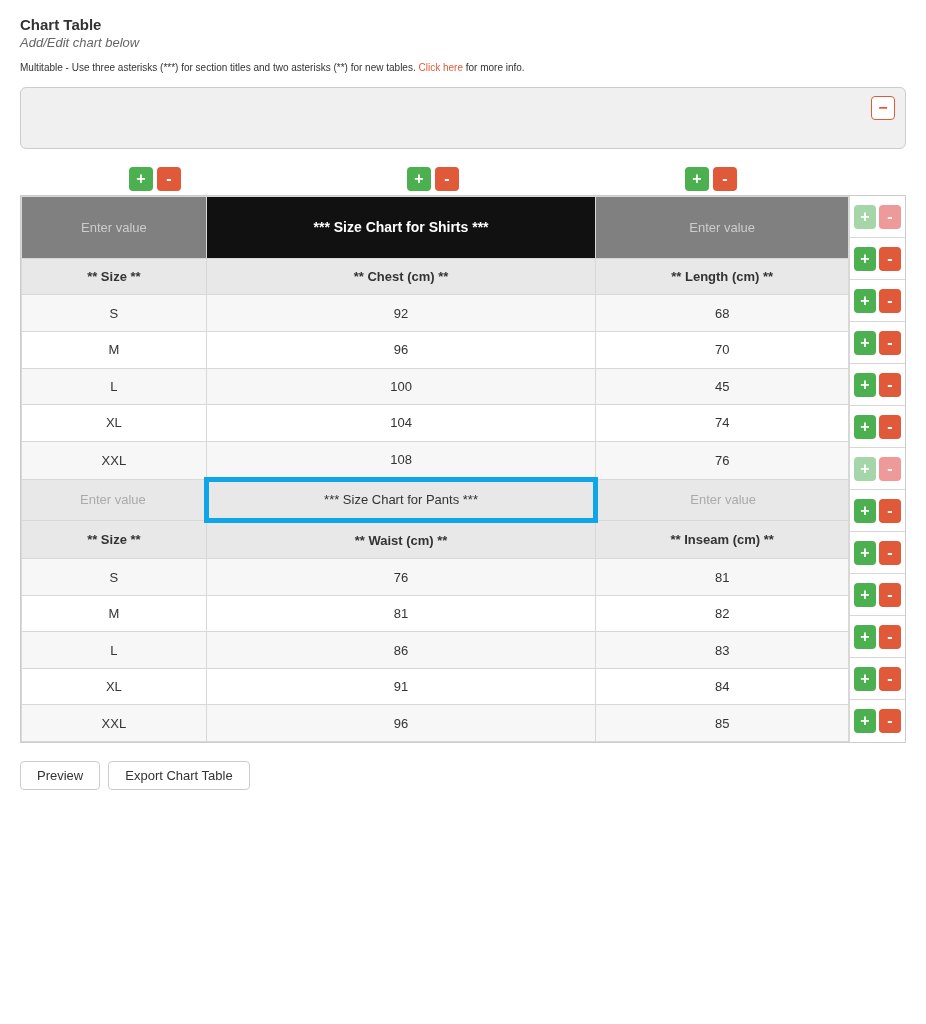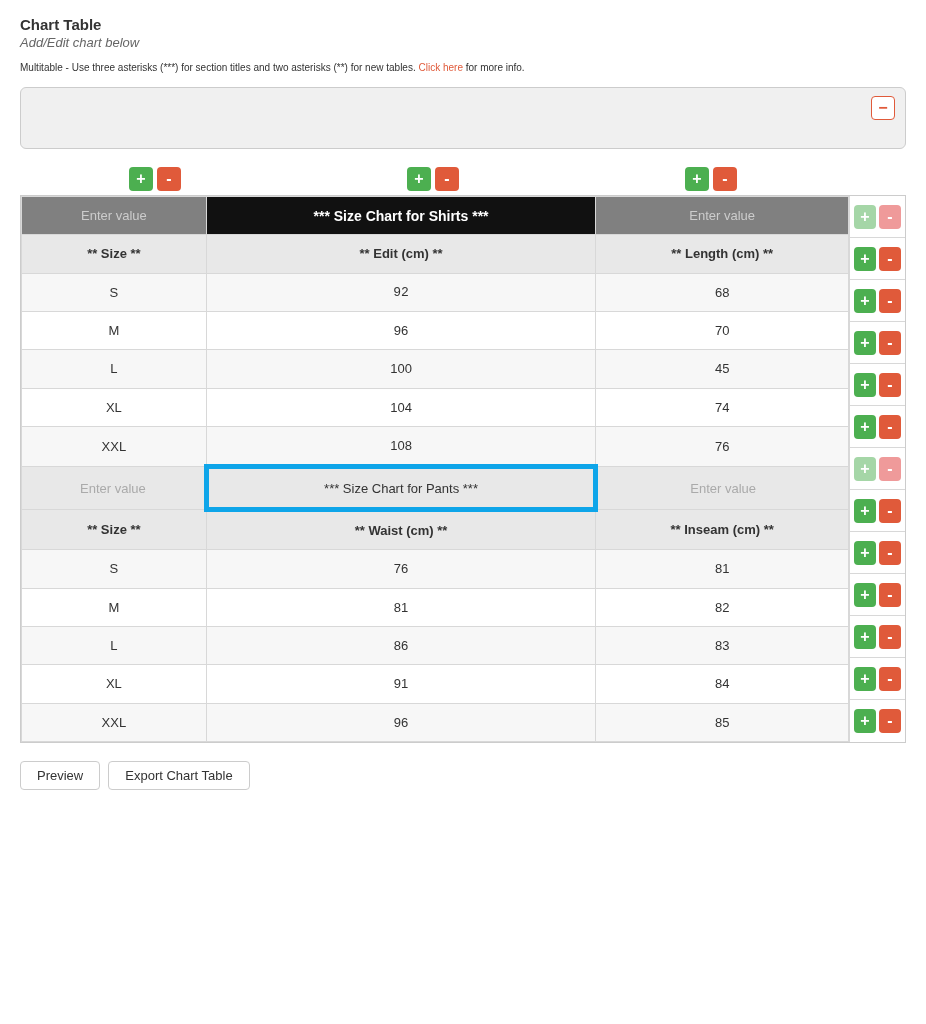--- a/index.html
+++ b/index.html
@@ -182,37 +182,37 @@
 </div>
 
 <div style="display:flex; border:1px solid #ccc; border-radius:0;">
   <table style="flex:1; border-collapse:collapse;">
 
     <tbody>
         <tr>
       <td style="background:#808080; color:#ccc; text-align:center; padding:10px 14px; border:1px solid #d8d8d8; font-size:13px;">
         <span>Enter value</span>
       </td>
-      <td style="background:#111; color:#fff; text-align:center; padding:4px 14px; border:1px solid #d8d8d8; font-size:14px; font-weight:bold;">
+      <td style="background:#111; color:#fff; text-align:center; padding:22px 14px; border:1px solid #d8d8d8; font-size:14px; font-weight:bold;">
         <span>*** Size Chart for Shirts ***</span>
       </td>
       <td style="background:#808080; color:#ccc; text-align:center; padding:10px 14px; border:1px solid #d8d8d8; font-size:13px;">
         <span>Enter value</span>
       </td>
     </tr>
 
     <tr style="background:#e8e8e8;">
       <td style="border:1px solid #d8d8d8; padding:10px 14px; text-align:center; font-weight:bold; font-size:13px;"><span>** Size **</span></td>
-      <td style="border:1px solid #d8d8d8; padding:10px 14px; text-align:center; font-weight:bold; font-size:13px;"><span>** Edit (cm) **</span></td>
+      <td style="border:1px solid #d8d8d8; padding:10px 14px; text-align:center; font-weight:bold; font-size:13px;"><span>** Chest (cm) **</span></td>
       <td style="border:1px solid #d8d8d8; padding:10px 14px; text-align:center; font-weight:bold; font-size:13px;"><span>** Length (cm) **</span></td>
     </tr>
 
     <tr style="background:#f7f7f7;">
       <td style="border:1px solid #d8d8d8; padding:10px 14px; text-align:center; font-size:13px;"><span>S</span></td>
-      <td style="border:1px solid #d8d8d8; padding:10px 14px; text-align:center; font-size:13px;font-family:Liberation Mono, monospace;"><span>92</span></td>
+      <td style="border:1px solid #d8d8d8; padding:10px 14px; text-align:center; font-size:13px;"><span>92</span></td>
       <td style="border:1px solid #d8d8d8; padding:10px 14px; text-align:center; font-size:13px;"><span>68</span></td>
     </tr>
 
     <tr style="background:#fff;">
       <td style="border:1px solid #d8d8d8; padding:10px 14px; text-align:center; font-size:13px;"><span>M</span></td>
       <td style="border:1px solid #d8d8d8; padding:10px 14px; text-align:center; font-size:13px;"><span>96</span></td>
       <td style="border:1px solid #d8d8d8; padding:10px 14px; text-align:center; font-size:13px;margin-top:40px;"><span>70</span></td>
     </tr>
 
     <tr style="background:#f7f7f7;">

